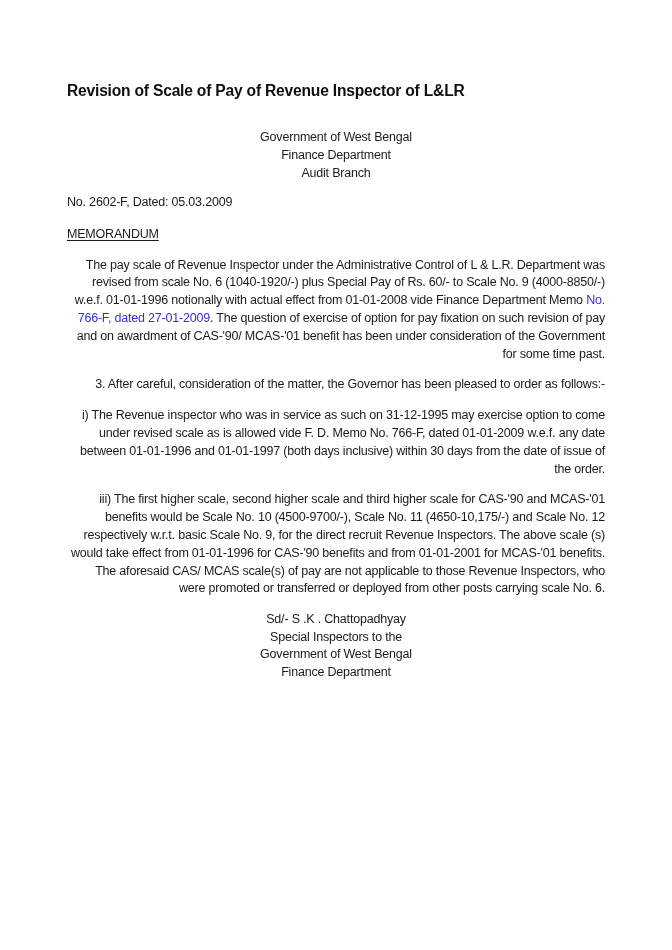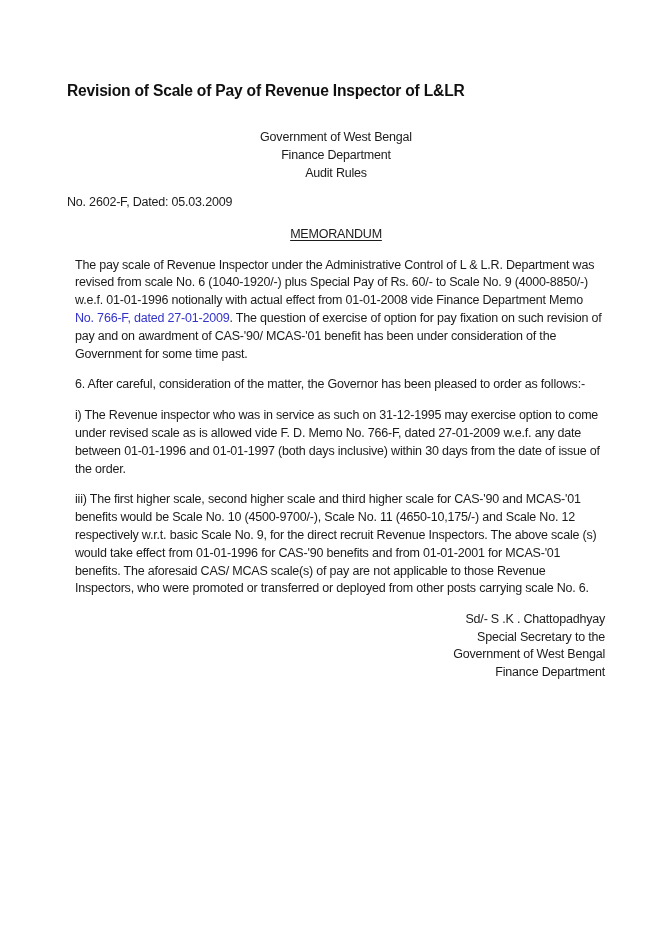--- a/index.html
+++ b/index.html
@@ -33,72 +33,73 @@
     text-align: center;
     margin: 0 0 12px 0;
   }
   .center-block div {
     line-height: 18px;
   }
   .ref-line {
     margin: 0 0 9px 0;
   }
   .memo-head-wrap {
-    text-align: center;
+    text-align: left;
     margin: 14px 0 13px 0;
   }
   .memo-head {
     text-decoration: underline;
     text-underline-offset: 2px;
   }
   p.body-para {
-    margin: 0 0 13px 8px;
+    margin: 0 0 13px 0;
+    text-align: right;
   }
   a.inline-link {
     color: #3333cc;
     text-decoration: none;
     cursor: pointer;
   }
   .signature-block {
-    text-align: right;
+    text-align: center;
     margin-top: 4px;
   }
   .signature-block div {
     line-height: 17.5px;
   }
 </style>
 </head>
 <body>
 
 <div class="page" style="color: rgb(27, 27, 27); background: rgb(255, 255, 255);">
 
   <h1 class="doc-title">Revision of Scale of Pay of Revenue Inspector of L&amp;LR</h1>
 
   <div class="center-block">
     <div>Government of West Bengal</div>
     <div>Finance Department</div>
-    <div>Audit Rules</div>
+    <div>Audit Branch</div>
   </div>
 
   <div class="ref-line">No. 2602-F, Dated: 05.03.2009</div>
 
   <div class="memo-head-wrap">
     <span class="memo-head">MEMORANDUM</span>
   </div>
 
   <p class="body-para"><span>The pay scale of Revenue Inspector under the Administrative Control of L &amp; L.R. Department was revised from scale No. 6 (1040-1920/-) plus Special Pay of Rs. 60/- to Scale No. 9 (4000-8850/-) w.e.f. 01-01-1996 notionally with actual effect from 01-01-2008 vide Finance Department Memo </span><a class="inline-link" style="color: rgb(51, 51, 204);">No. 766-F, dated 27-01-2009</a><span>. The question of exercise of option for pay fixation on such revision of pay and on awardment of CAS-'90/ MCAS-'01 benefit has been under consideration of the Government for some time past.</span></p>
 
-  <p class="body-para">6. After careful, consideration of the matter, the Governor has been pleased to order as follows:-</p>
+  <p class="body-para">3. After careful, consideration of the matter, the Governor has been pleased to order as follows:-</p>
 
-  <p class="body-para">i) The Revenue inspector who was in service as such on 31-12-1995 may exercise option to come under revised scale as is allowed vide F. D. Memo No. 766-F, dated 27-01-2009 w.e.f. any date between 01-01-1996 and 01-01-1997 (both days inclusive) within 30 days from the date of issue of the order.</p>
+  <p class="body-para">i) The Revenue inspector who was in service as such on 31-12-1995 may exercise option to come under revised scale as is allowed vide F. D. Memo No. 766-F, dated 01-01-2009 w.e.f. any date between 01-01-1996 and 01-01-1997 (both days inclusive) within 30 days from the date of issue of the order.</p>
 
 
   <p class="body-para">iii) The first higher scale, second higher scale and third higher scale for CAS-'90 and MCAS-'01 benefits would be Scale No. 10 (4500-9700/-), Scale No. 11 (4650-10,175/-) and Scale No. 12 respectively w.r.t. basic Scale No. 9, for the direct recruit Revenue Inspectors. The above scale (s) would take effect from 01-01-1996 for CAS-'90 benefits and from 01-01-2001 for MCAS-'01 benefits. The aforesaid CAS/ MCAS scale(s) of pay are not applicable to those Revenue Inspectors, who were promoted or transferred or deployed from other posts carrying scale No. 6.</p>
 
 
   <div class="signature-block">
     <div>Sd/- S .K . Chattopadhyay</div>
-    <div>Special Secretary to the</div>
+    <div>Special Inspectors to the</div>
     <div>Government of West Bengal</div>
     <div>Finance Department</div>
   </div>
 
 </div>
 
 </body></html>

